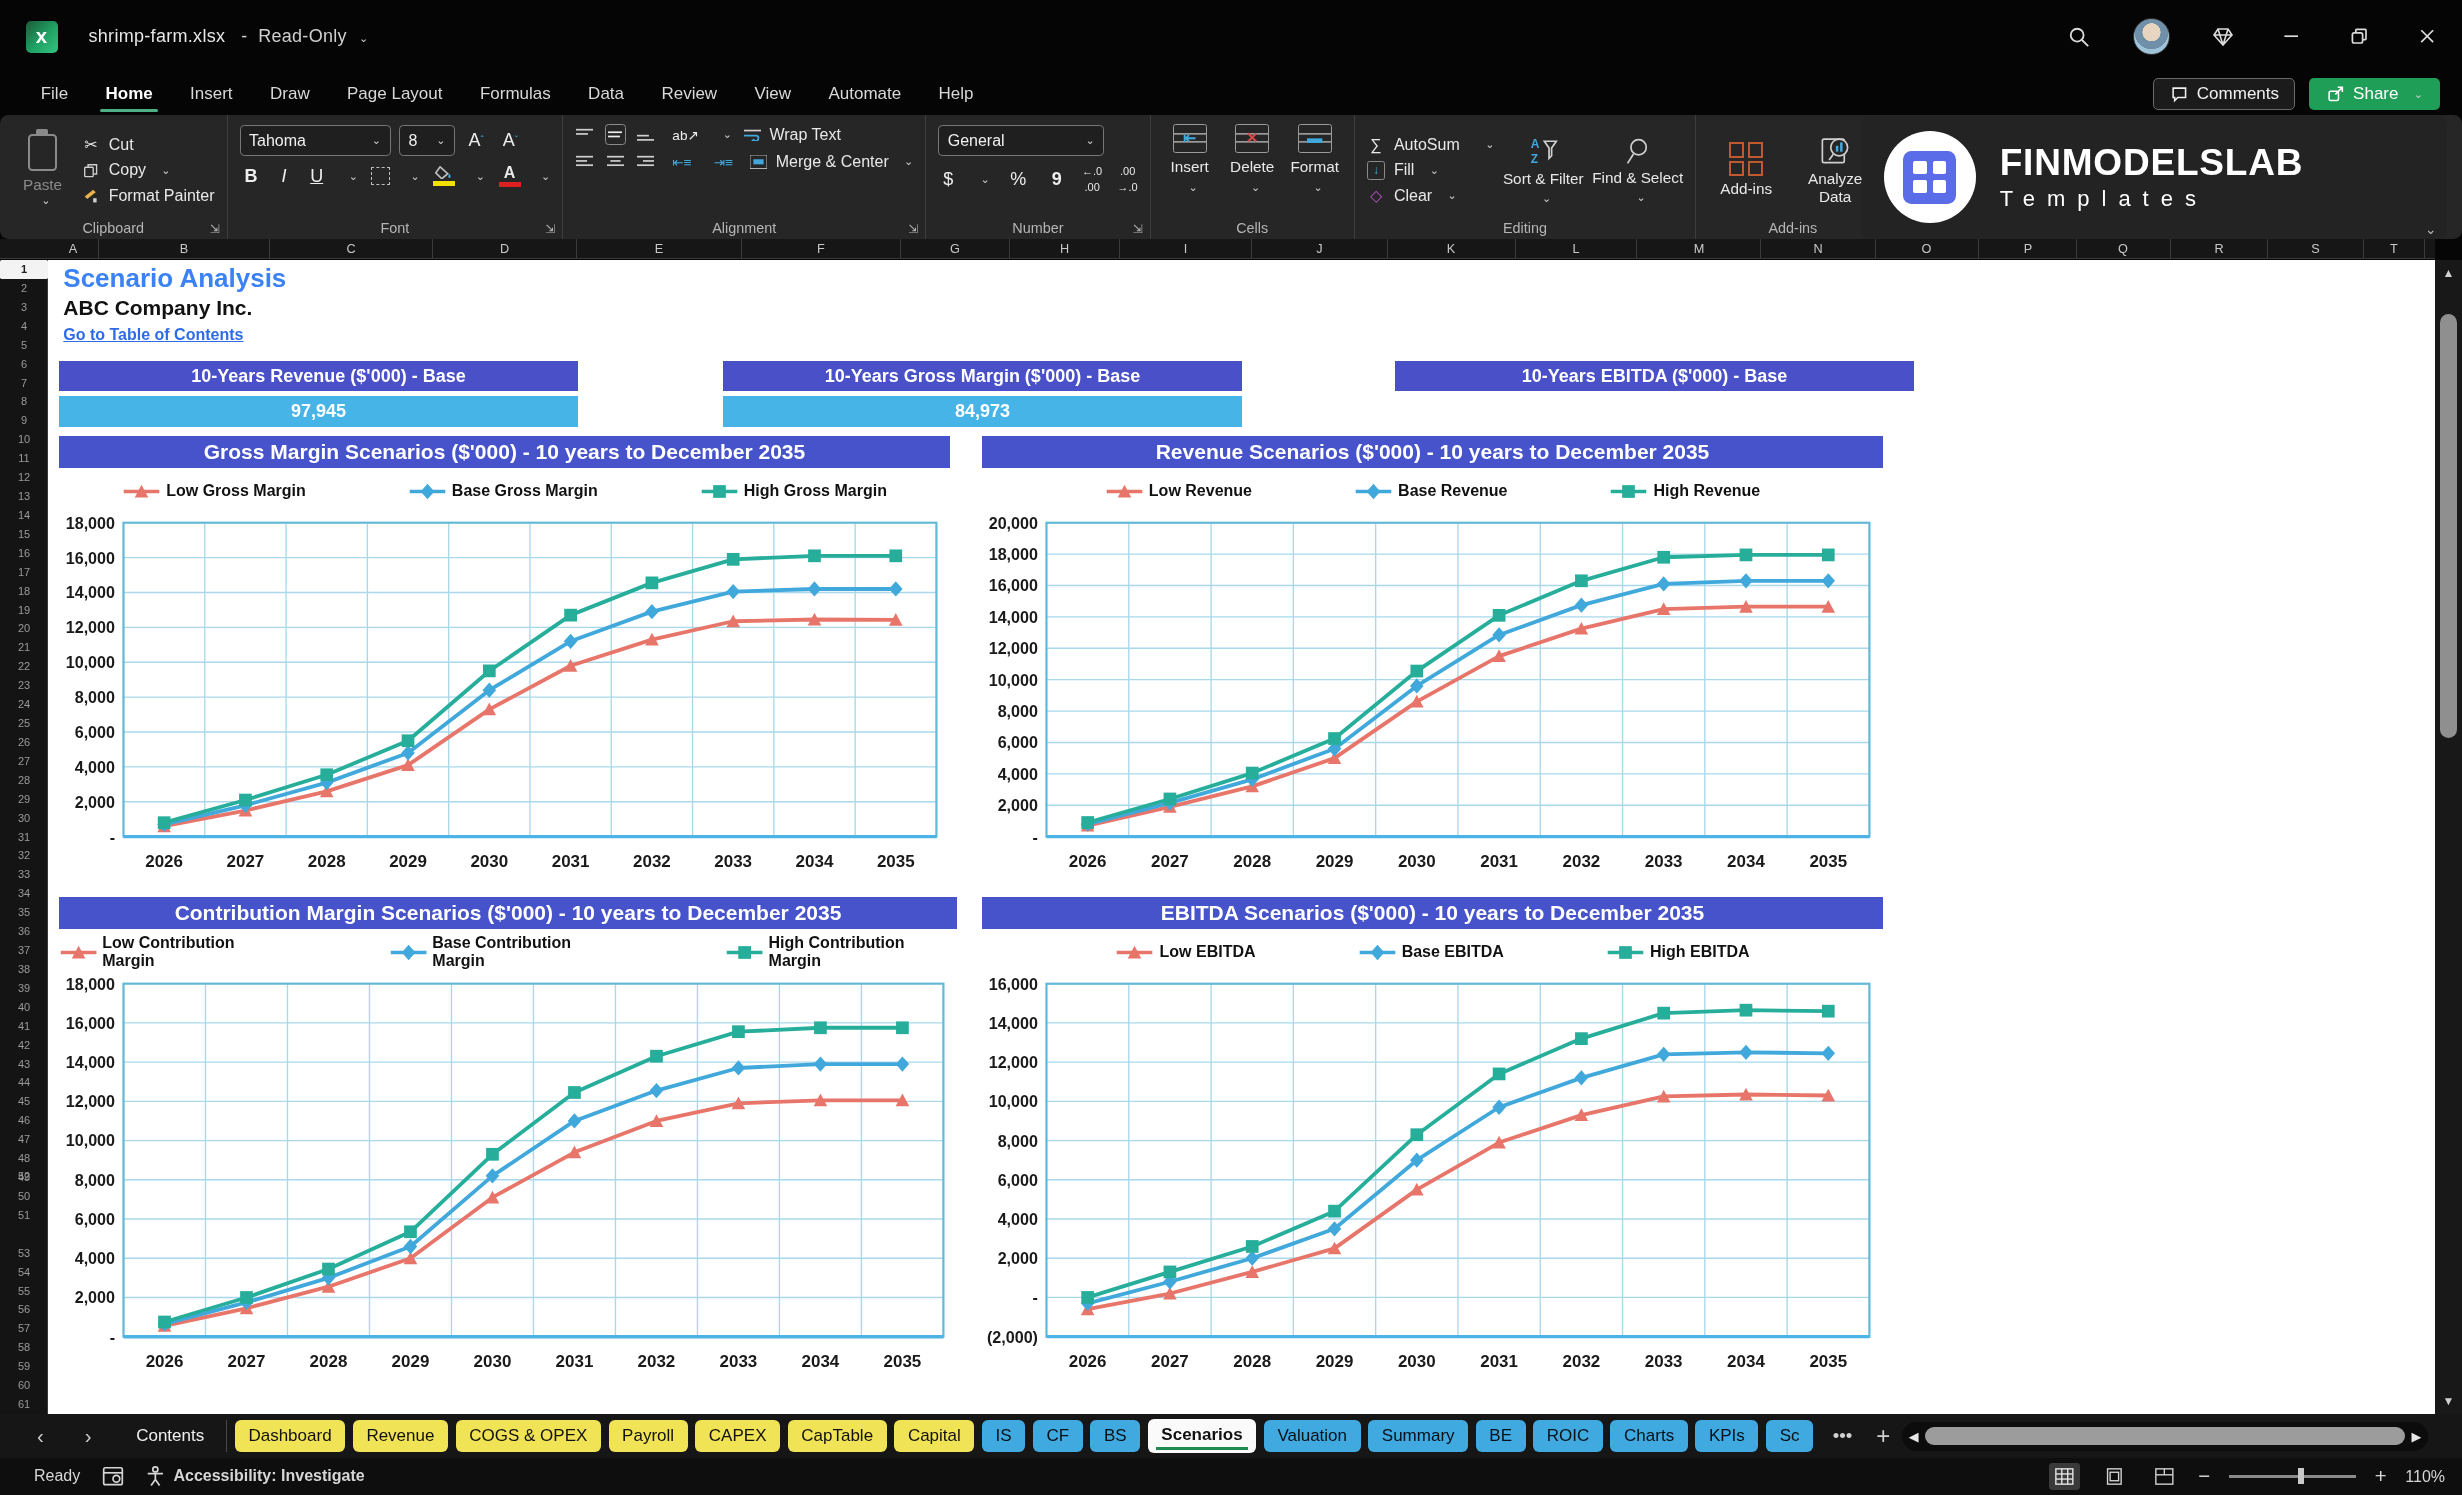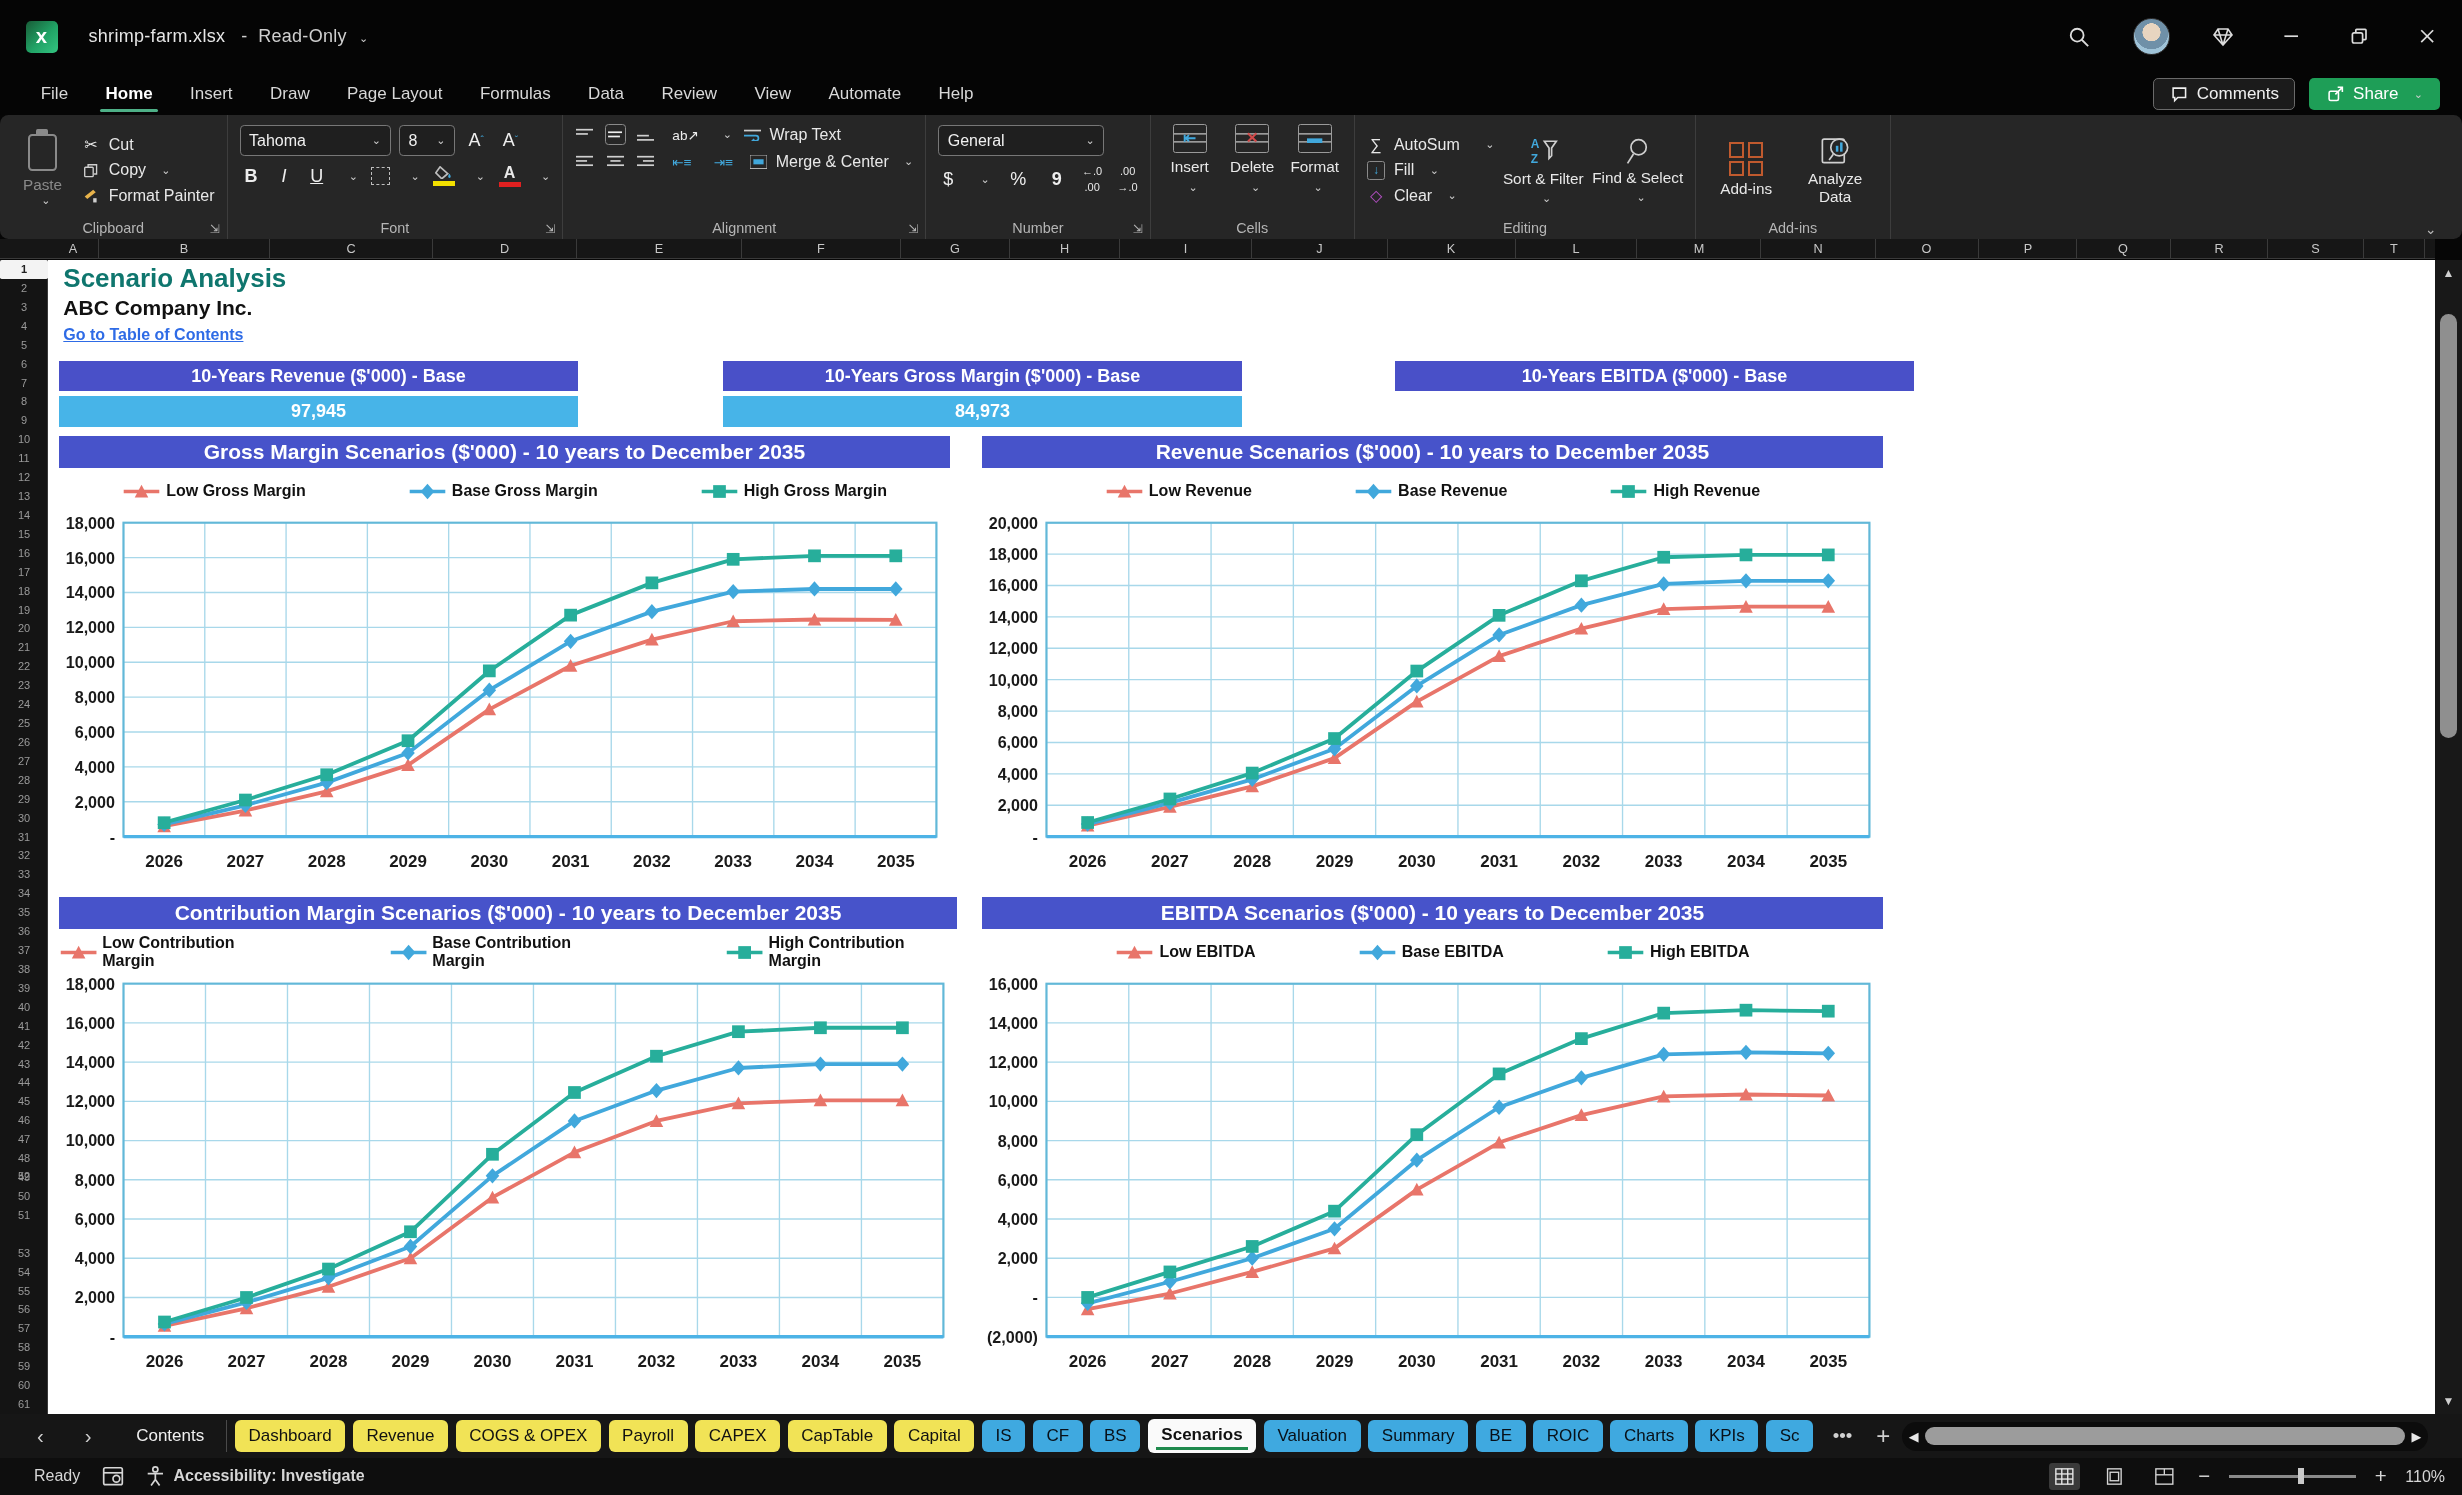--- a/index.html
+++ b/index.html
@@ -80,21 +80,21 @@
              align-items:center; justify-content:center; border-right:0.8px solid #3a3a3a; }
   .gridarea { position:absolute; left:0; top:260px; width:2462px; height:1154px; display:flex; }
   .rowgutter { width:48px; height:100%; background:#141414; position:relative; border-right:0.8px solid #3a3a3a; }
   .rownum { position:absolute; left:0; width:48px; text-align:center; color:#9a9a9a; font-size:11px; }
   .rownum.sel { background:#f3f3f3; color:#222; font-weight:bold; border-radius:1.7px; }
   .sheet { position:relative; width:2387px; height:100%; background:#ffffff; overflow:hidden; }
   .vscroll { width:27px; height:100%; background:#181818; position:relative; }
   .vthumb { position:absolute; left:5.1px; top:54px; width:17px; height:424px; background:#8f8f8f; border-radius:8.5px; }
   .varrow { position:absolute; left:0; width:27px; height:25.5px; color:#d0d0d0; font-size:12px; display:flex; align-items:center; justify-content:center; }
 
-  .sheet-title { position:absolute; left:15.3px; top:3.4px; font-size:26px; font-weight:bold; color:#0f766e; }
+  .sheet-title { position:absolute; left:15.3px; top:3.4px; font-size:26px; font-weight:bold; color:#3b82f6; }
   .sheet-company { position:absolute; left:15.3px; top:36px; font-size:21px; font-weight:bold; color:#111; }
   .sheet-link { position:absolute; left:15.3px; top:66px; font-size:16px; font-weight:bold; color:#2e6be6; text-decoration:underline; }
   .kpi-label { position:absolute; height:30px; background:#4950c8; color:#fff; font-weight:bold; font-size:18px;
                display:flex; align-items:center; justify-content:center; top:101px; }
   .kpi-value { position:absolute; height:31px; background:#47b4e8; color:#fff; font-weight:bold; font-size:18px;
                display:flex; align-items:center; justify-content:center; top:136px; }
 
   .chart { position:absolute; background:#fff; }
   .chart-title { height:32px; background:#4753ca; color:#fff; font-weight:bold; font-size:21px;
                  display:flex; align-items:center; justify-content:center; }
@@ -472,20 +472,34 @@
           <circle cx="24" cy="16" r="10" fill="#262626" stroke="#cfcfcf" stroke-width="2"></circle>
           <rect x="20" y="14" width="3" height="7" fill="#41a8dc"></rect>
             <rect x="25" y="10" width="3" height="11" fill="#41a8dc"></rect>
           <line x1="17" y1="24" x2="12" y2="31" stroke="#cfcfcf" stroke-width="2"></line>
         </svg>
         <span>Analyze Data</span>
       </div>
       <div class="rgroup-label">Add-ins</div>
     </div>
 
+    <div class="logo-panel">
+      <div class="logo-circle">
+        <div class="logo-sq">
+            <span></span>
+            <span></span>
+            <span></span>
+            <span></span>
+          </div>
+      </div>
+      <div class="logo-text">
+        <div class="logo-line1">FINMODELSLAB</div>
+        <div class="logo-line2">Templates</div>
+      </div>
+    </div>
     <div class="ribbon-collapse">⌄</div>
   </div>
 
   <div class="colheaders" id="colHeaders">
       <div class="colcell" style="left: 48px; width: 51px;">A</div>
       <div class="colcell" style="left: 99px; width: 171px;">B</div>
       <div class="colcell" style="left: 270px; width: 163px;">C</div>
       <div class="colcell" style="left: 433px; width: 144px;">D</div>
       <div class="colcell" style="left: 577px; width: 165px;">E</div>
       <div class="colcell" style="left: 742px; width: 159px;">F</div>

